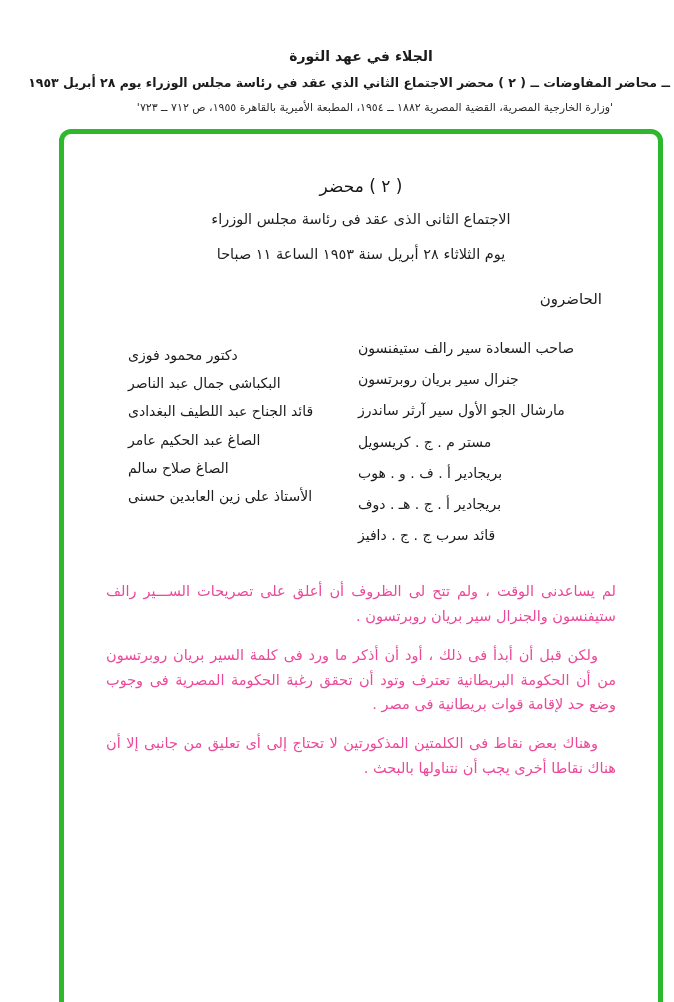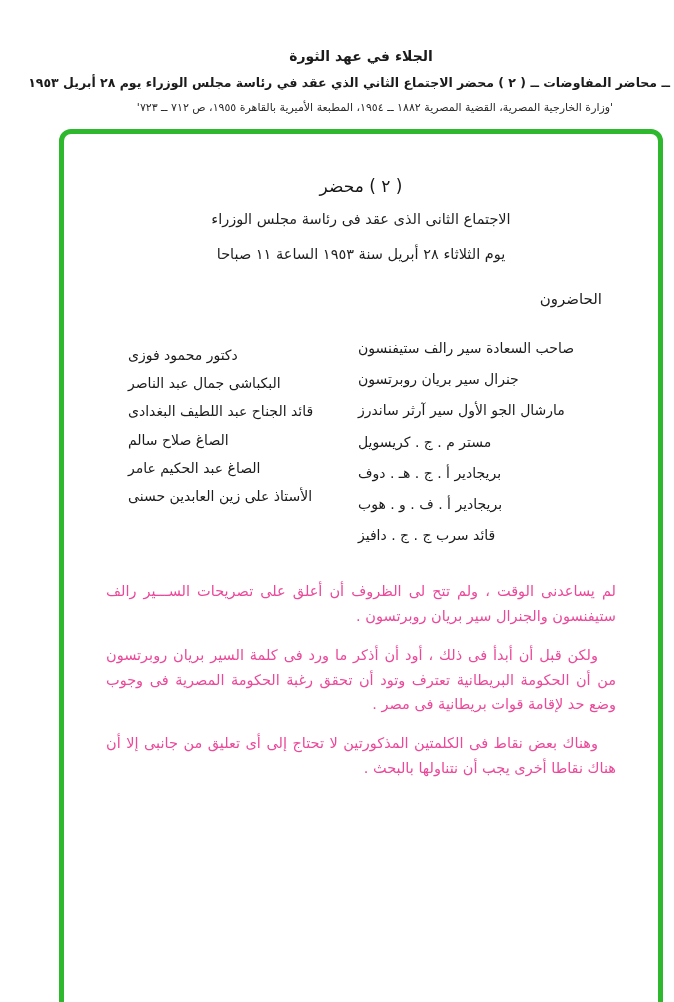--- a/index.html
+++ b/index.html
@@ -117,30 +117,30 @@
     </div>
 
     <div class="attendees-label">الحاضرون</div>
 
     <div class="att-table">
       <div class="att-col right">
         <div class="att">صاحب السعادة سير رالف ستيفنسون</div>
         <div class="att">جنرال سير بريان روبرتسون</div>
         <div class="att">مارشال الجو الأول سير آرثر ساندرز</div>
         <div class="att">مستر م . ج . كريسويل</div>
+        <div class="att">بريجادير أ . ف . و . هوب</div>
         <div class="att">بريجادير أ . ج . هـ . دوف</div>
-        <div class="att">بريجادير أ . ف . و . هوب</div>
         <div class="att">قائد سرب ج . ج . دافيز</div>
       </div>
       <div class="att-col left">
         <div class="att">دكتور محمود فوزى</div>
         <div class="att">البكباشى جمال عبد الناصر</div>
         <div class="att">قائد الجناح عبد اللطيف البغدادى</div>
+        <div class="att">الصاغ عبد الحكيم عامر</div>
         <div class="att">الصاغ صلاح سالم</div>
-        <div class="att">الصاغ عبد الحكيم عامر</div>
         <div class="att">الأستاذ على زين العابدين حسنى</div>
       </div>
     </div>
 
 
 
     <p class="para">لم يساعدنى الوقت ، ولم تتح لى الظروف أن أعلق على تصريحات الســـير رالف ستيفنسون والجنرال سير بريان روبرتسون .</p>
 
     <p class="para indent">ولكن قبل أن أبدأ فى ذلك ، أود أن أذكر ما ورد فى كلمة السير بريان روبرتسون من أن الحكومة البريطانية تعترف وتود أن تحقق رغبة الحكومة المصرية فى وجوب وضع حد لإقامة قوات بريطانية فى مصر .</p>
 

